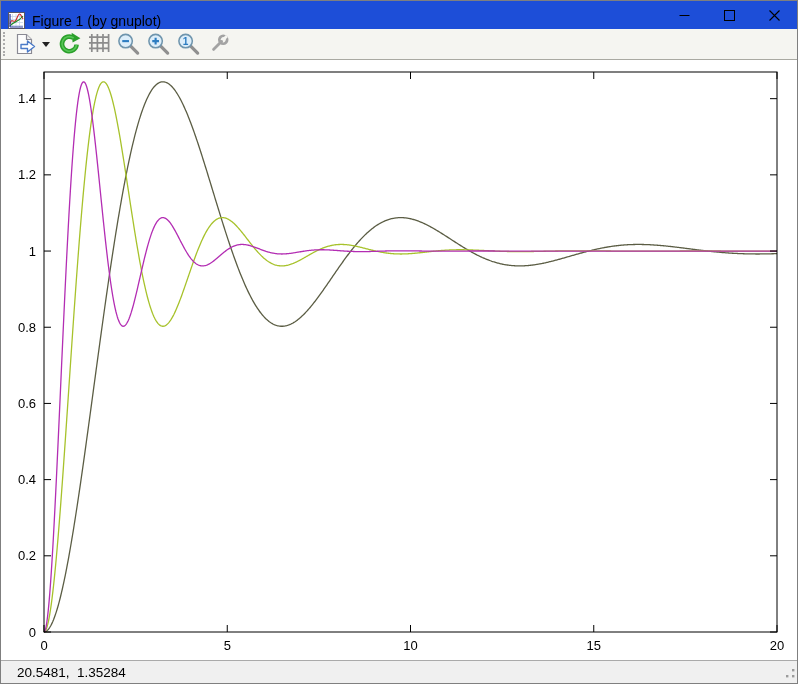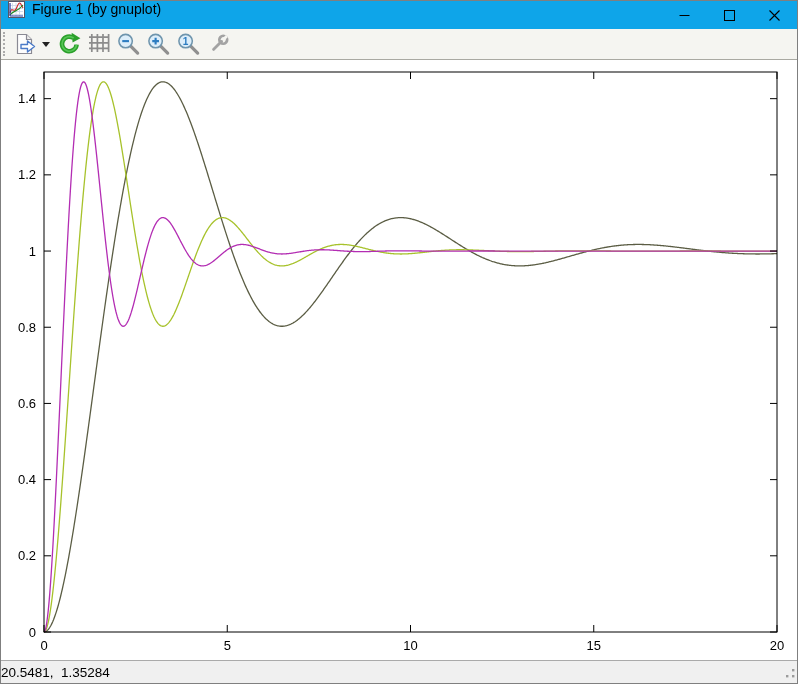--- a/index.html
+++ b/index.html
@@ -4,21 +4,21 @@
 <style>
   * { box-sizing: border-box; }
   html,body { margin:0; padding:0; background:#cccccc; }
   body { font-family:"Liberation Sans", sans-serif; }
   .window {
     position:relative; width:798px; height:684px;
     background:#ffffff; border:1px solid #7f7f7f; overflow:hidden;
   }
   
   .titlebar {
-    height:28px; background:#0ea5e9; display:flex; align-items:flex-start;
+    height:28px; background:#1d4ed8; display:flex; align-items:flex-end;
   }
   .app-icon { width:17px; height:17px; margin-left:7px; display:flex; }
   .title-text { margin-left:7px; font-size:14px; color:#000; white-space:nowrap; }
   .titlebar-spacer { flex:1; }
   .caption-buttons { display:flex; height:28px; }
   .cap-btn { width:45px; height:28px; display:flex; align-items:center; justify-content:center; }
   .cap-btn svg { display:block; }
   
   .toolbar {
     height:31px; background:#f5f5f1; display:flex; align-items:center;
@@ -35,21 +35,21 @@
   .tb-btn svg { display:block; }
   .dropdown-arrow { width:10px; height:27px; display:flex; align-items:center; justify-content:center; margin-right:4px; }
   
   .canvas { height:600px; background:#ffffff; position:relative; }
   .canvas svg text { font-family:"Liberation Sans", sans-serif; font-size:13px; fill:#000; }
   
   .statusbar {
     height:24px; background:#f0f0f0; border-top:1px solid #aaaaaa;
     display:flex; align-items:center; position:relative;
   }
-  .status-text { margin-left:0; font-size:13.5px; color:#000; white-space:pre; }
+  .status-text { margin-left:16px; font-size:13.5px; color:#000; white-space:pre; }
   .resize-grip { position:absolute; right:1px; bottom:1px; }
 </style>
 </head>
 <body>
 
 <div class="window">
 
   <div class="titlebar">
     <span class="app-icon">
       <svg width="17" height="17" viewBox="0 0 17 17">

